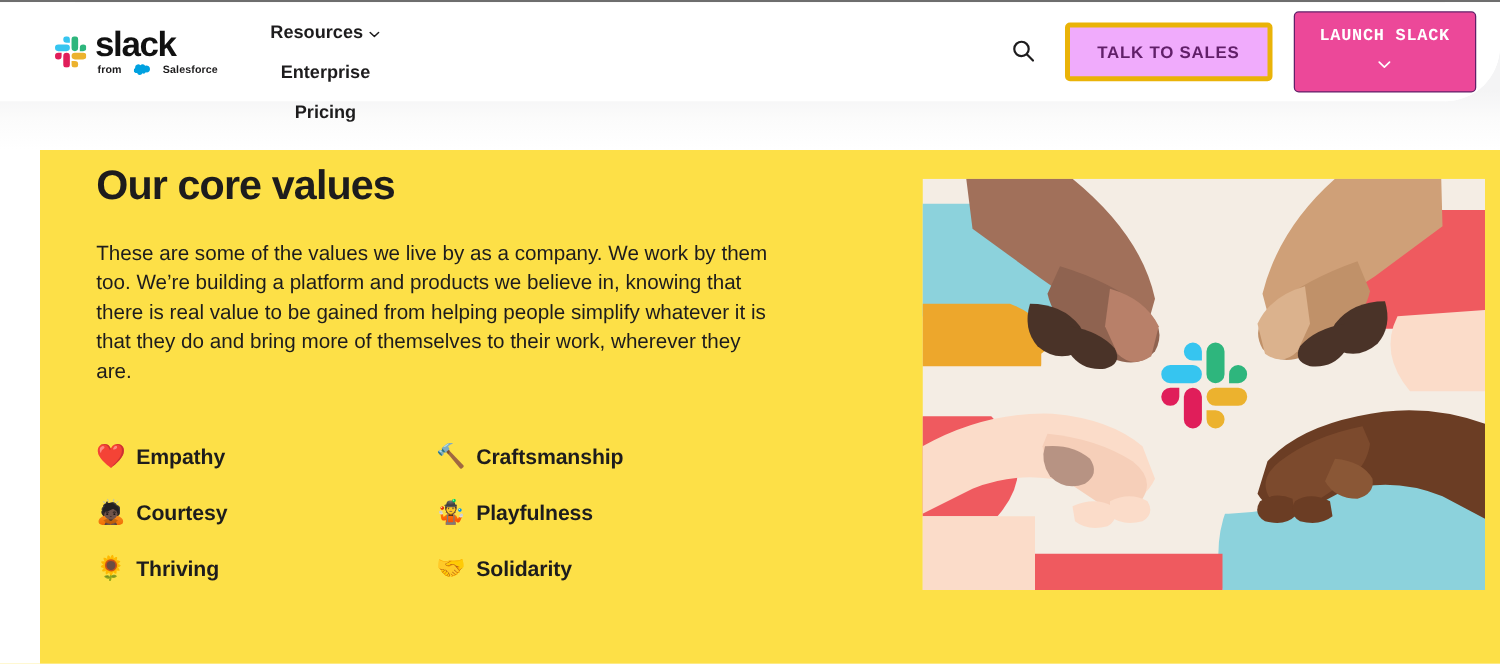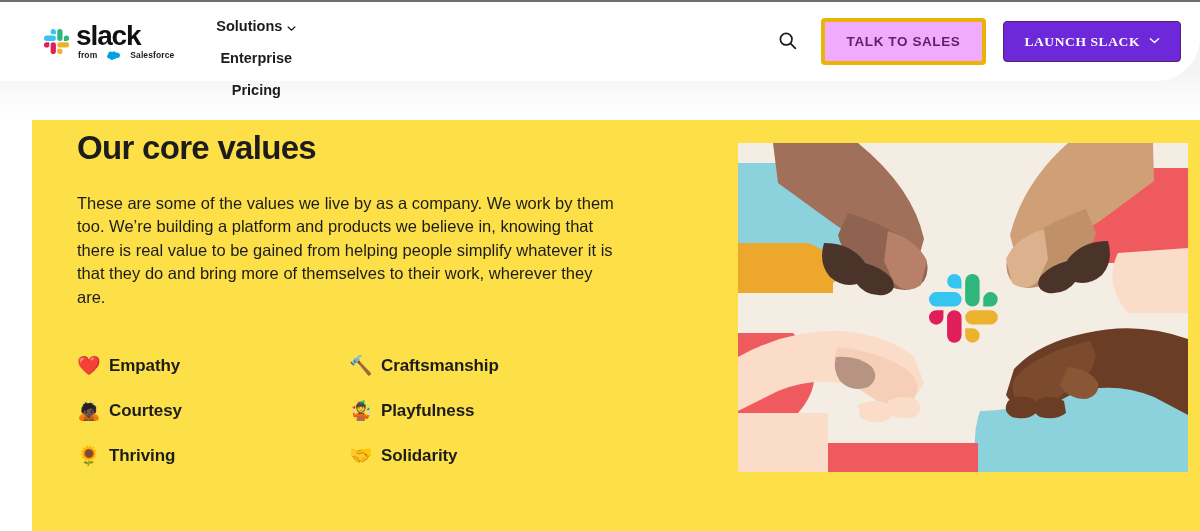--- a/index.html
+++ b/index.html
@@ -148,35 +148,36 @@
     color: #611f69;
     background: #f0abfc;
     border: 4px solid #eab308;
     border-radius: 4px;
     padding: 13px 22px 12px;
     line-height: 1;
     cursor: pointer;
     white-space: nowrap;
   }
   .btn-solid {
-    font-family: Liberation Serif, serif;
+    font-family: Liberation Mono, monospace;
     font-size: 13.5px;
     font-weight: 700;
     letter-spacing: 0.6px;
     color: #ffffff;
-    background: #6d28d9;
+    background: #ec4899;
     border: 1px solid #611f69;
     border-radius: 4px;
     padding: 13px 20px 12px;
     line-height: 1;
     cursor: pointer;
     white-space: nowrap;
     display: inline-flex;
     align-items: center;
     gap: 9px;
+    flex-direction: column;
   }
 
   
   .content {
     position: absolute;
     top: 120px;
     left: 0;
     width: 1172px;
     height: 411px;
     background: #fde047;
@@ -275,21 +276,21 @@
     <nav class="main-nav">
       <a class="nav-item" href="#">
         <span>Features</span>
         <span class="caret">
           <svg width="9" height="9" viewBox="0 0 12 12">
               <path d="M1.5 4 6 8.3 10.5 4" fill="none" stroke="#1d1c1d" stroke-width="1.6" stroke-linecap="round" stroke-linejoin="round"></path>
             </svg>
         </span>
       </a>
       <a class="nav-item" href="#">
-        <span>Solutions</span>
+        <span>Resources</span>
         <span class="caret">
           <svg width="9" height="9" viewBox="0 0 12 12">
               <path d="M1.5 4 6 8.3 10.5 4" fill="none" stroke="#1d1c1d" stroke-width="1.6" stroke-linecap="round" stroke-linejoin="round"></path>
             </svg>
         </span>
       </a>
       <a class="nav-item" href="#">
         <span>Enterprise</span>
       </a>
       <a class="nav-item" href="#">

